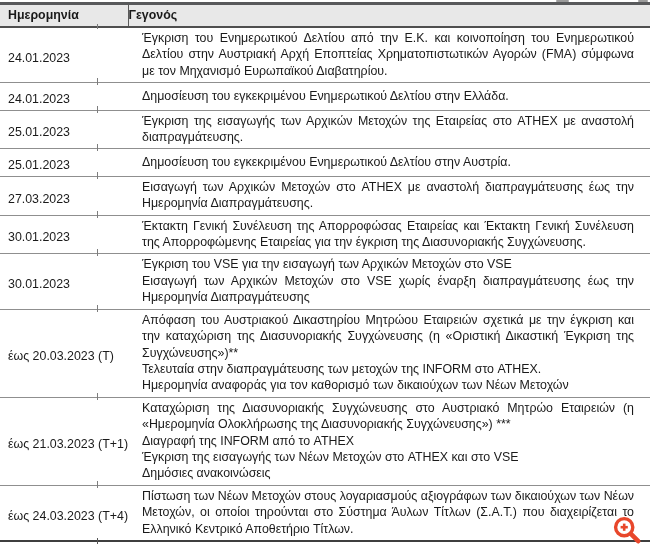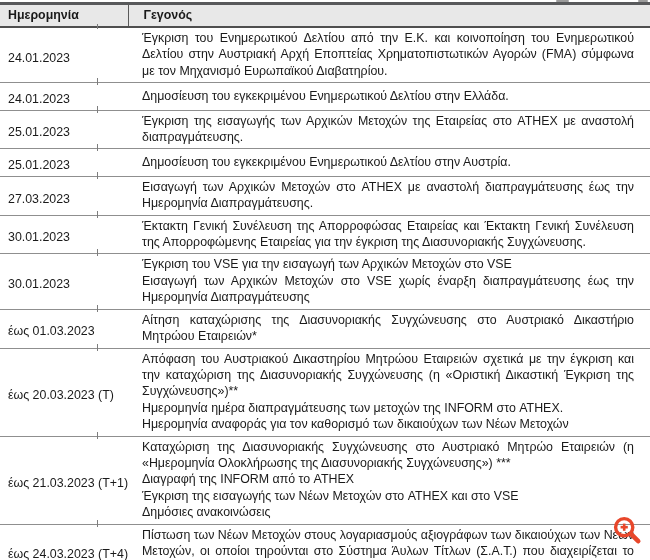--- a/index.html
+++ b/index.html
@@ -23,21 +23,21 @@
     border-bottom:2px solid #3f3f3f;
     font-size:12.4px;line-height:16.4px;
   }
   .tbl th,.tbl td{padding:0;vertical-align:middle;font-weight:normal;text-align:left;}
   .tbl thead tr{
     background:#e8e8e8;
     border-bottom:2px solid #4f4f4f;
   }
   .tbl thead th{font-weight:bold;height:21px;}
   .tbl thead th.h-date{width:105px;padding-left:8px;border-right:1px solid #5a5a5a;}
-  .tbl thead th.h-event{padding-left:15px;}
+  .tbl thead th.h-event{padding-left:0;}
   .tbl tbody tr + tr{border-top:1.5px solid #8f8f8f;}
   td.date-cell{
     width:105px;padding:8px 0 2px 8px;
     white-space:nowrap;overflow:visible;
     position:relative;
   }
   
   td.date-cell::before{
     content:"";position:absolute;left:97px;top:-5px;width:1px;height:7px;background:#7d7d7d;
   }
@@ -108,30 +108,24 @@
           </td>
     </tr>
         <tr>
       <td class="date-cell">30.01.2023</td>
       <td class="event-cell">
             <div class="para">Έγκριση του VSE για την εισαγωγή των Αρχικών Μετοχών στο VSE</div>
             <div class="para">Εισαγωγή των Αρχικών Μετοχών στο VSE χωρίς έναρξη διαπραγμάτευσης έως την Ημερομηνία Διαπραγμάτευσης</div>
           </td>
     </tr>
         <tr>
-      <td class="date-cell">έως 01.03.2023</td>
-      <td class="event-cell">
-            <div class="para">Αίτηση καταχώρισης της Διασυνοριακής Συγχώνευσης στο Αυστριακό Δικαστήριο Μητρώου Εταιρειών*</div>
-          </td>
-    </tr>
-        <tr>
       <td class="date-cell">έως 20.03.2023 (T)</td>
       <td class="event-cell">
             <div class="para">Απόφαση του Αυστριακού Δικαστηρίου Μητρώου Εταιρειών σχετικά με την έγκριση και την καταχώριση της Διασυνοριακής Συγχώνευσης (η «Οριστική Δικαστική Έγκριση της Συγχώνευσης»)**</div>
-            <div class="para">Ημερομηνία ημέρα διαπραγμάτευσης των μετοχών της INFORM στο ATHEX.</div>
+            <div class="para">Τελευταία στην διαπραγμάτευσης των μετοχών της INFORM στο ATHEX.</div>
             <div class="para">Ημερομηνία αναφοράς για τον καθορισμό των δικαιούχων των Νέων Μετοχών</div>
           </td>
     </tr>
         <tr>
       <td class="date-cell">έως 21.03.2023 (T+1)</td>
       <td class="event-cell">
             <div class="para">Καταχώριση της Διασυνοριακής Συγχώνευσης στο Αυστριακό Μητρώο Εταιρειών (η «Ημερομηνία Ολοκλήρωσης της Διασυνοριακής Συγχώνευσης») ***</div>
             <div class="para">Διαγραφή της INFORM από το ATHEX</div>
             <div class="para">Έγκριση της εισαγωγής των Νέων Μετοχών στο ATHEX και στο VSE</div>
             <div class="para">Δημόσιες ανακοινώσεις</div>

